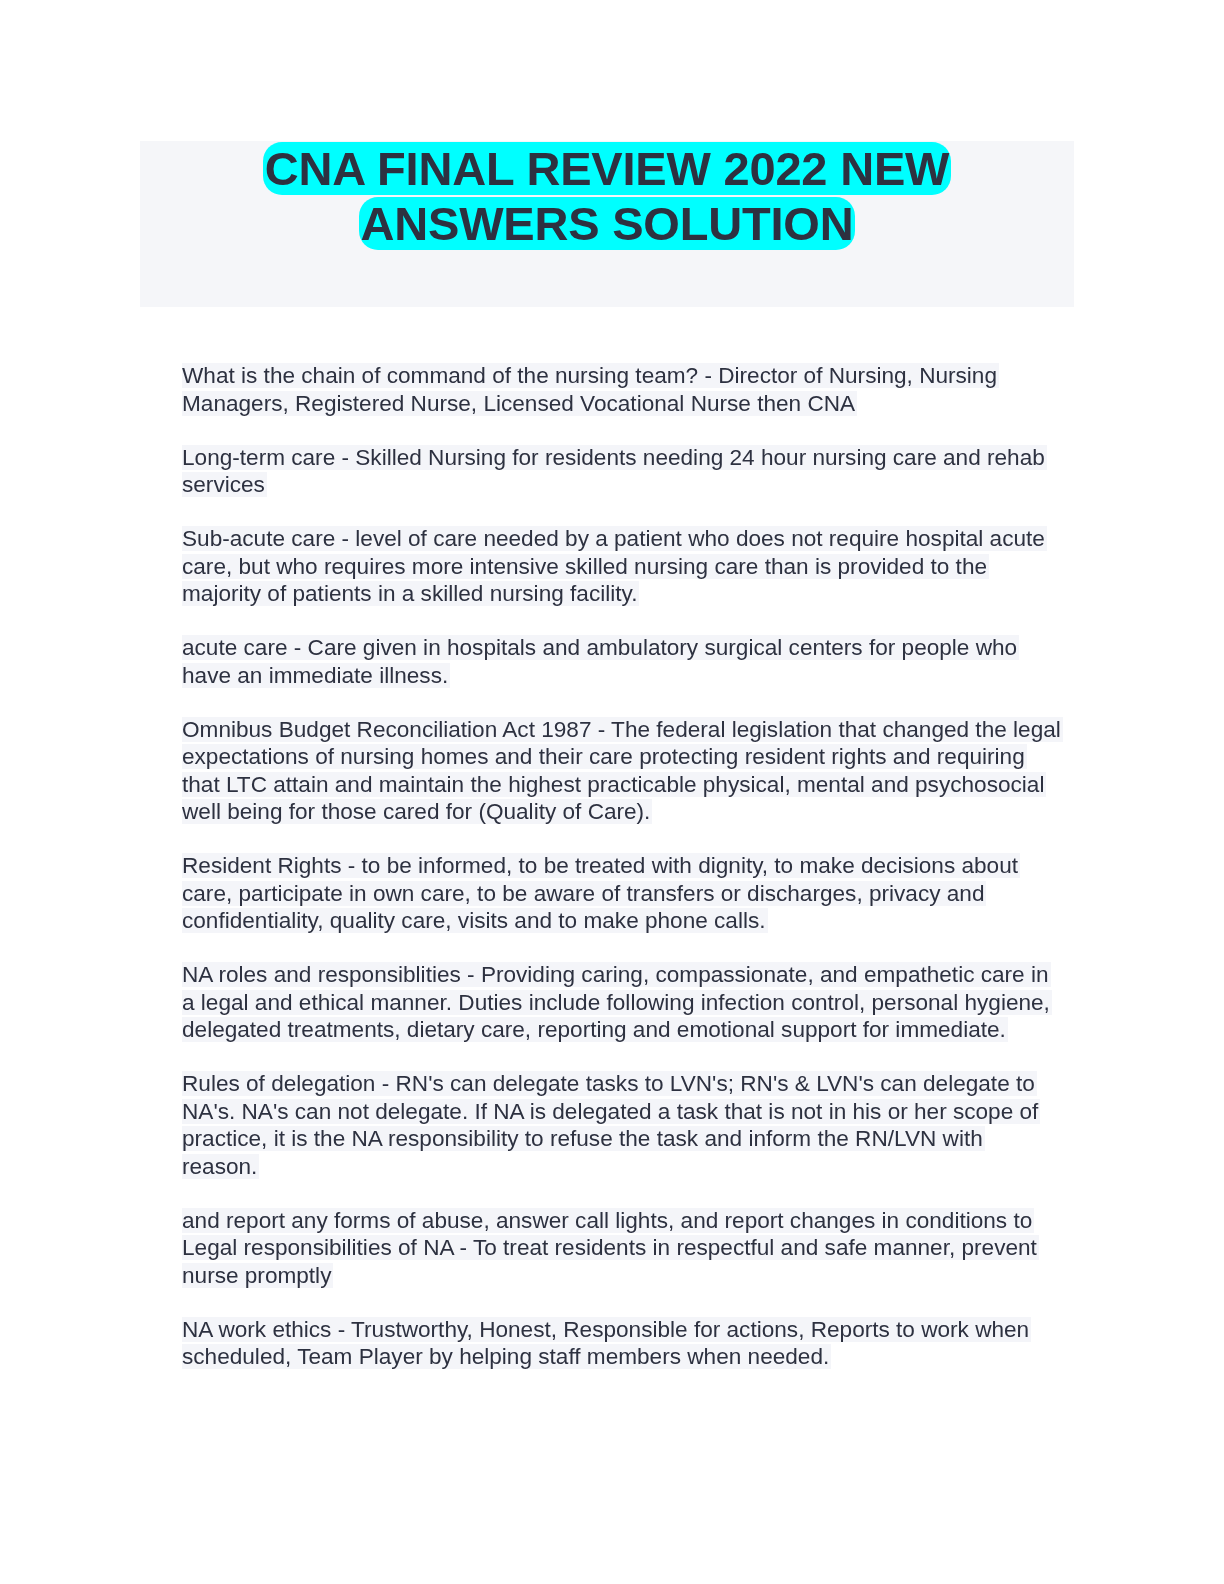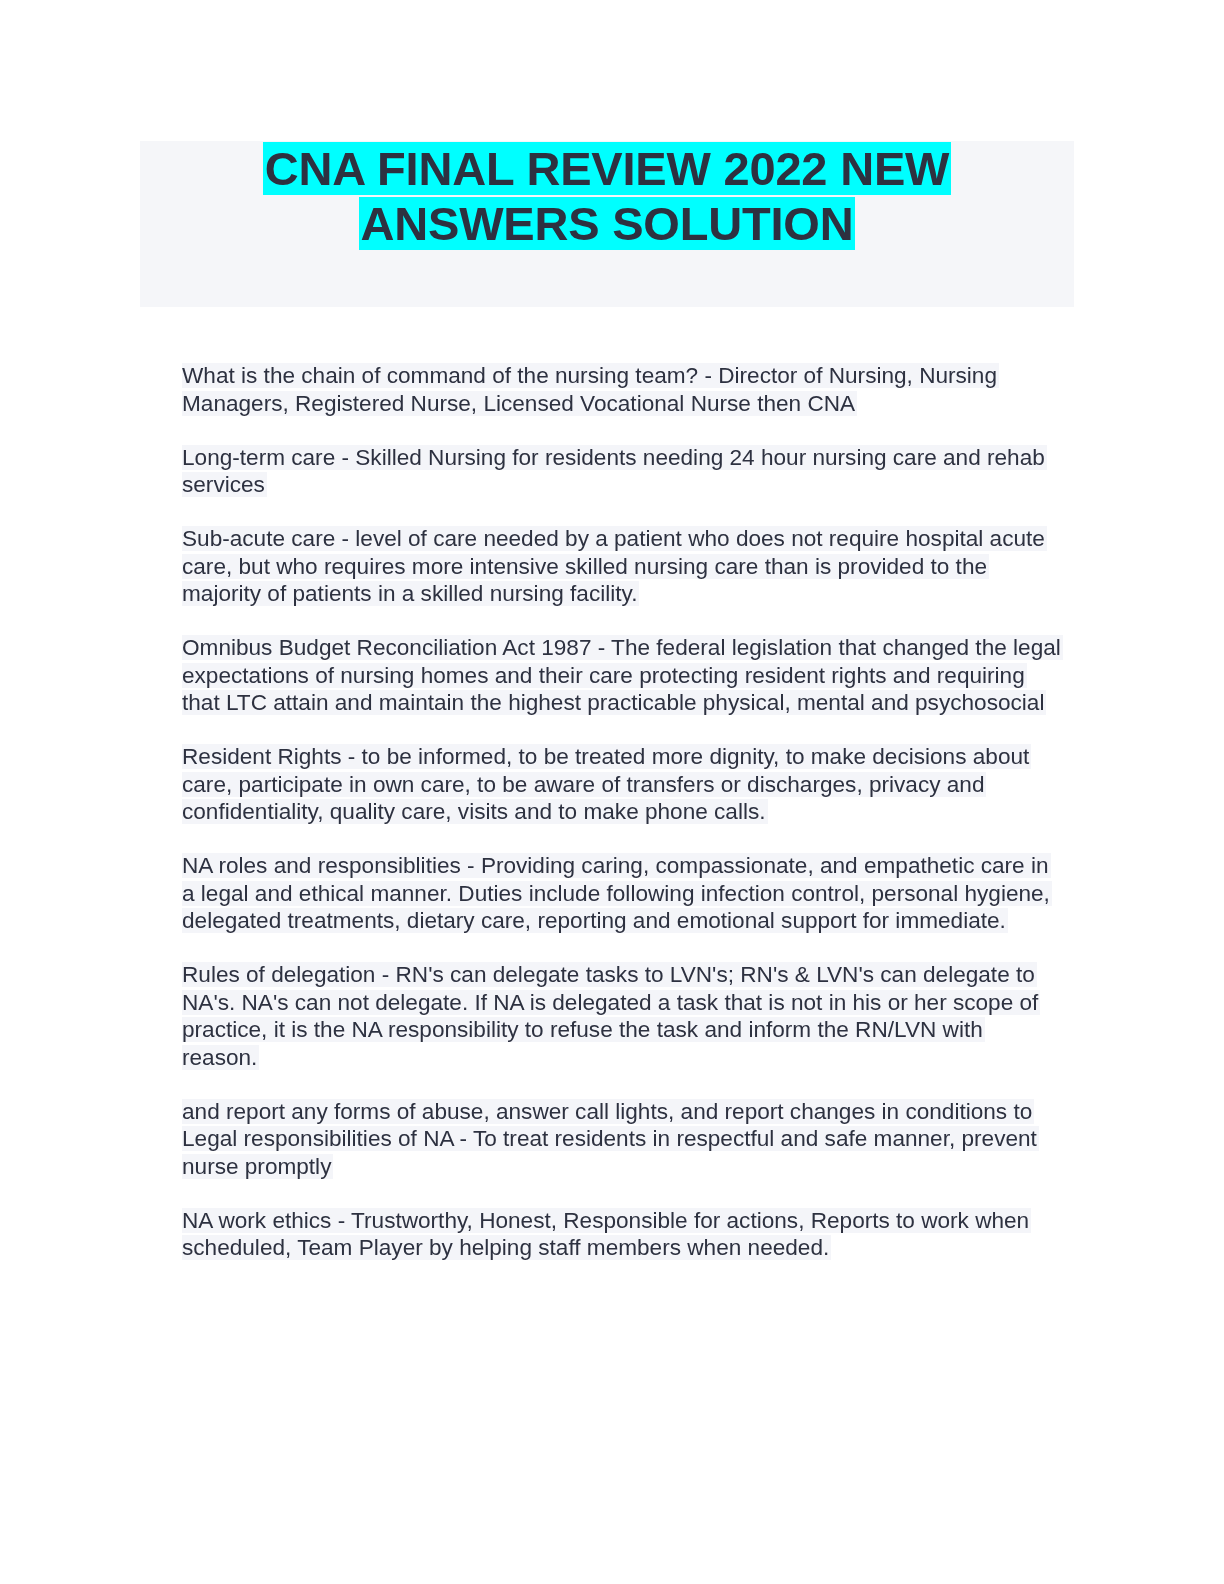--- a/index.html
+++ b/index.html
@@ -29,20 +29,21 @@
       height: 55px;
       line-height: 55px;
     }
     .title-line span {
       background: #00ffff;
       font-weight: bold;
       font-size: 47px;
       color: #2d3140;
       padding: 0 2px;
       letter-spacing: -0.2px;
+      border-radius: 19px;
     }
     .entries {
       position: absolute;
       left: 142px;
       top: 362px;
       width: 940px;
     }
     .entry {
       margin: 0 0 26.5px 0;
       font-size: 22.6px;
@@ -74,26 +75,31 @@
   <div class="entry">
     <span class="entry-line"><span>Long-term care - Skilled Nursing for residents needing 24 hour nursing care and rehab</span></span>
     <span class="entry-line"><span>services</span></span>
   </div>
   <div class="entry">
     <span class="entry-line"><span>Sub-acute care - level of care needed by a patient who does not require hospital acute</span></span>
     <span class="entry-line"><span>care, but who requires more intensive skilled nursing care than is provided to the</span></span>
     <span class="entry-line"><span>majority of patients in a skilled nursing facility.</span></span>
   </div>
   <div class="entry">
+    <span class="entry-line"><span>acute care - Care given in hospitals and ambulatory surgical centers for people who</span></span>
+    <span class="entry-line"><span>have an immediate illness.</span></span>
+  </div>
+  <div class="entry">
     <span class="entry-line"><span>Omnibus Budget Reconciliation Act 1987 - The federal legislation that changed the legal</span></span>
     <span class="entry-line"><span>expectations of nursing homes and their care protecting resident rights and requiring</span></span>
     <span class="entry-line"><span>that LTC attain and maintain the highest practicable physical, mental and psychosocial</span></span>
+    <span class="entry-line"><span>well being for those cared for (Quality of Care).</span></span>
   </div>
   <div class="entry">
-    <span class="entry-line"><span>Resident Rights - to be informed, to be treated more dignity, to make decisions about</span></span>
+    <span class="entry-line"><span>Resident Rights - to be informed, to be treated with dignity, to make decisions about</span></span>
     <span class="entry-line"><span>care, participate in own care, to be aware of transfers or discharges, privacy and</span></span>
     <span class="entry-line"><span>confidentiality, quality care, visits and to make phone calls.</span></span>
   </div>
   <div class="entry">
     <span class="entry-line"><span>NA roles and responsiblities - Providing caring, compassionate, and empathetic care in</span></span>
     <span class="entry-line"><span>a legal and ethical manner. Duties include following infection control, personal hygiene,</span></span>
     <span class="entry-line"><span>delegated treatments, dietary care, reporting and emotional support for immediate.</span></span>
   </div>
   <div class="entry">
     <span class="entry-line"><span>Rules of delegation - RN's can delegate tasks to LVN's; RN's &amp; LVN's can delegate to</span></span>

